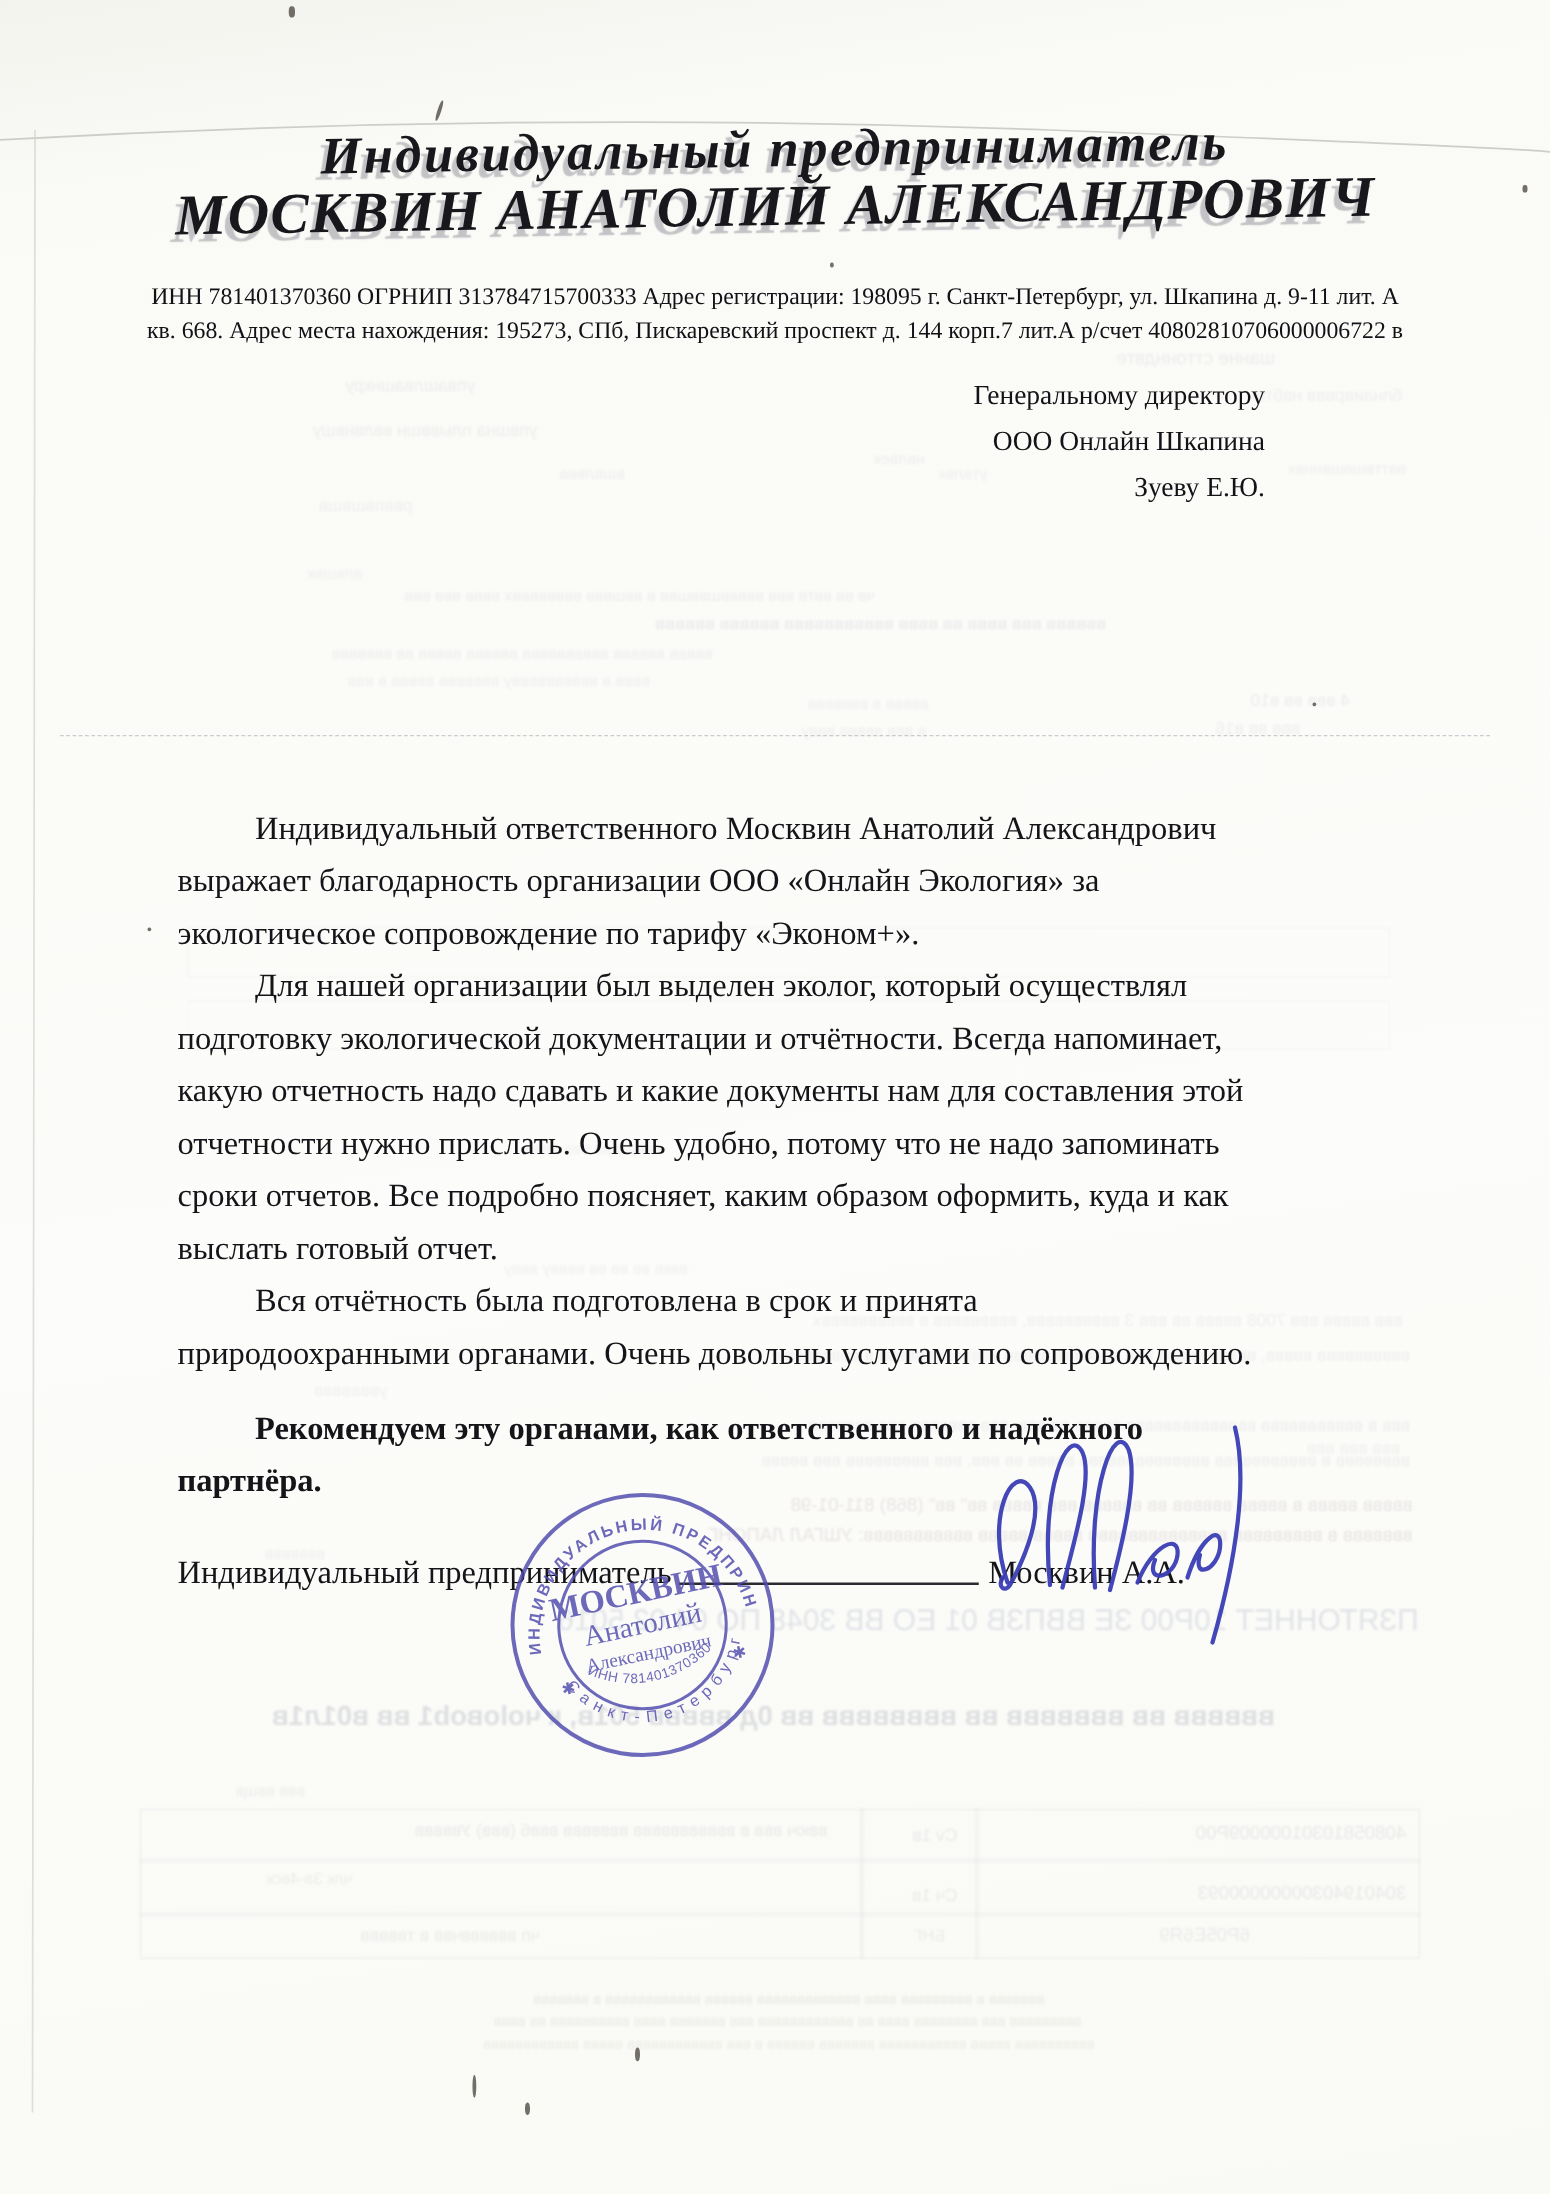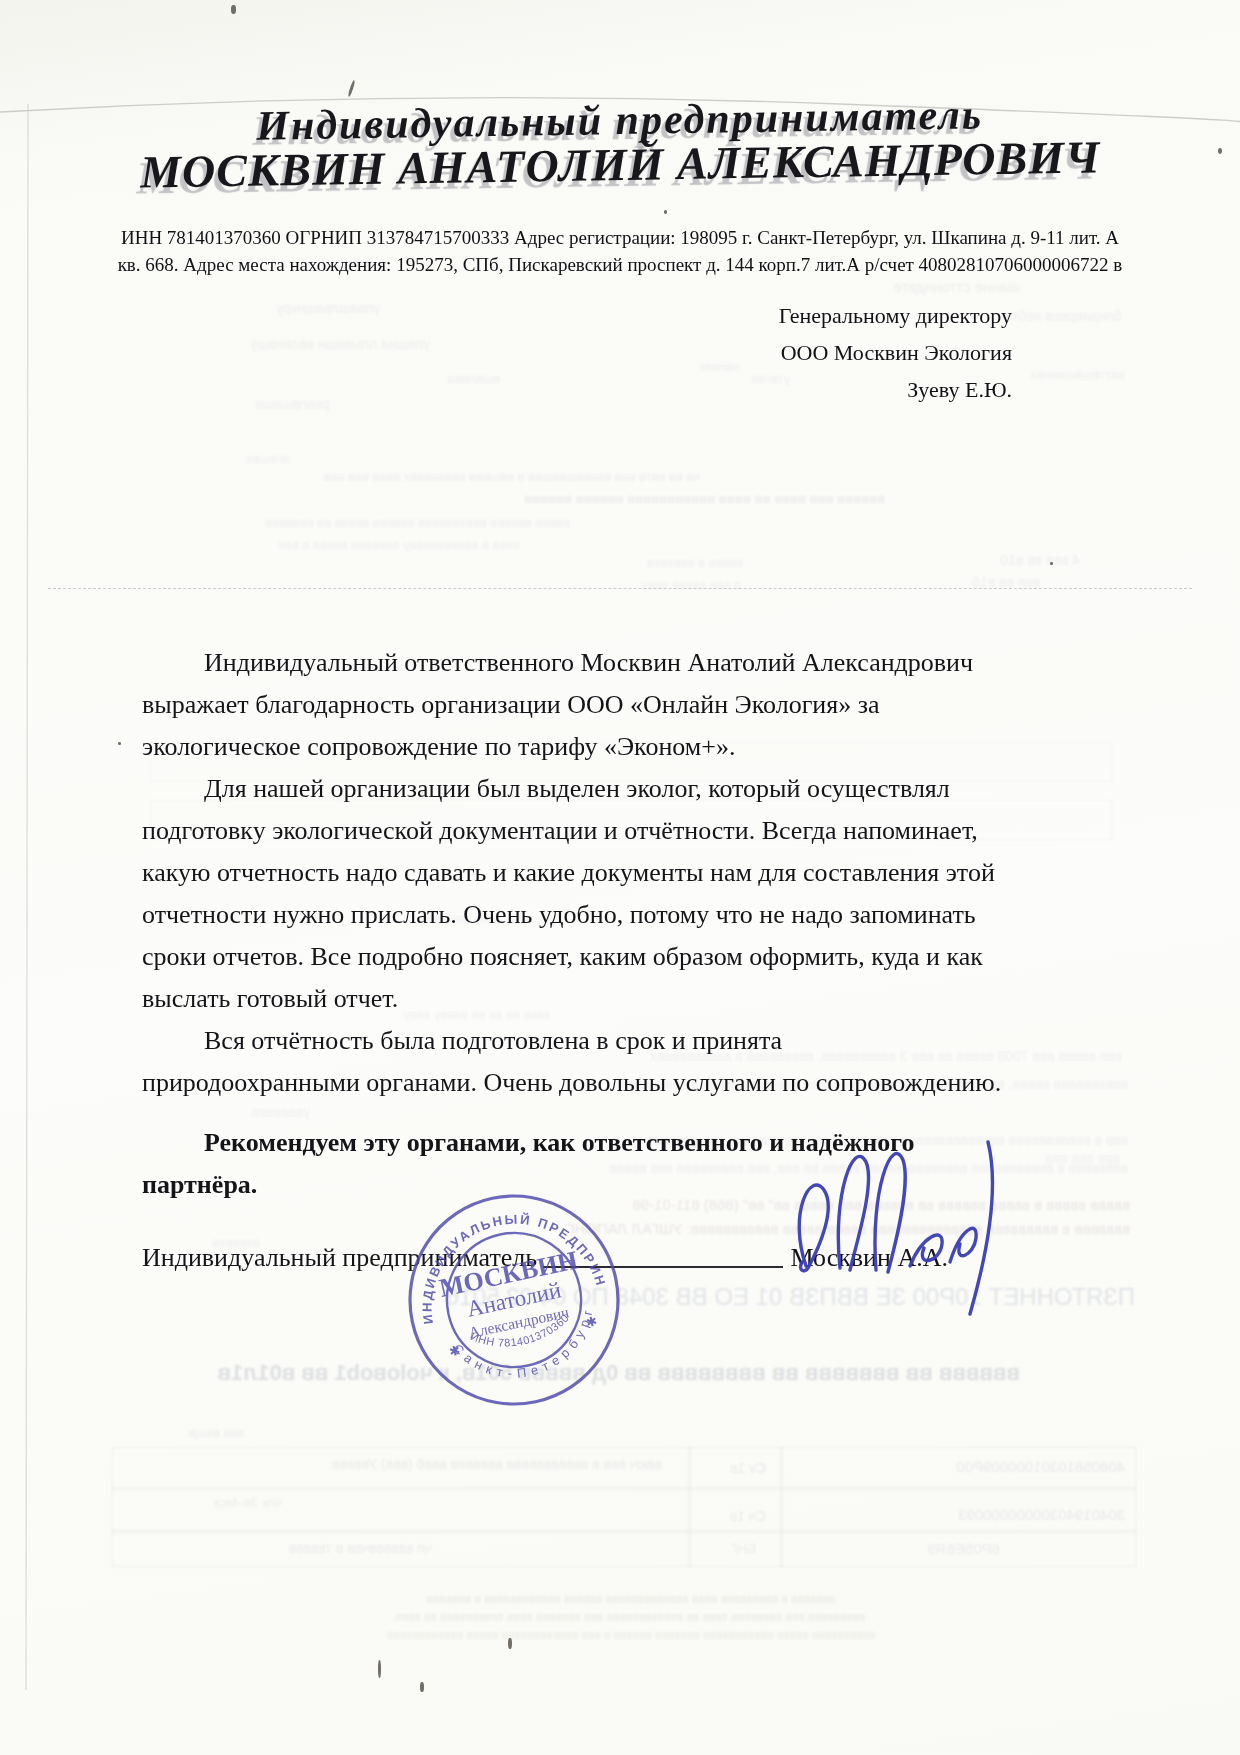--- a/index.html
+++ b/index.html
@@ -117,21 +117,21 @@
     <div class="l2">МОСКВИН АНАТОЛИЙ АЛЕКСАНДРОВИЧ</div>
   </div>
 
   <div class="requisites">
     <div>ИНН 781401370360 ОГРНИП 313784715700333 Адрес регистрации: 198095 г. Санкт-Петербург, ул. Шкапина д. 9-11 лит. А</div>
     <div>кв. 668. Адрес места нахождения: 195273, СПб, Пискаревский проспект д. 144 корп.7 лит.А  р/счет 40802810706000006722 в</div>
   </div>
 
   <div class="recipient">
     <div>Генеральному директору</div>
-    <div>ООО Москвин Экология</div>
+    <div>ООО Онлайн Шкапина</div>
     <div>Зуеву Е.Ю.</div>
   </div>
 
   <div class="bodytext">
     <p>Индивидуальный ответственного Москвин Анатолий Александрович
 выражает благодарность организации ООО «Онлайн Экология» за
 экологическое сопровождение по тарифу «Эконом+».</p>
     <p>Для нашей организации был выделен эколог, который осуществлял
 подготовку экологической документации и отчётности. Всегда напоминает,
 какую отчетность надо сдавать и какие документы нам для составления этой

